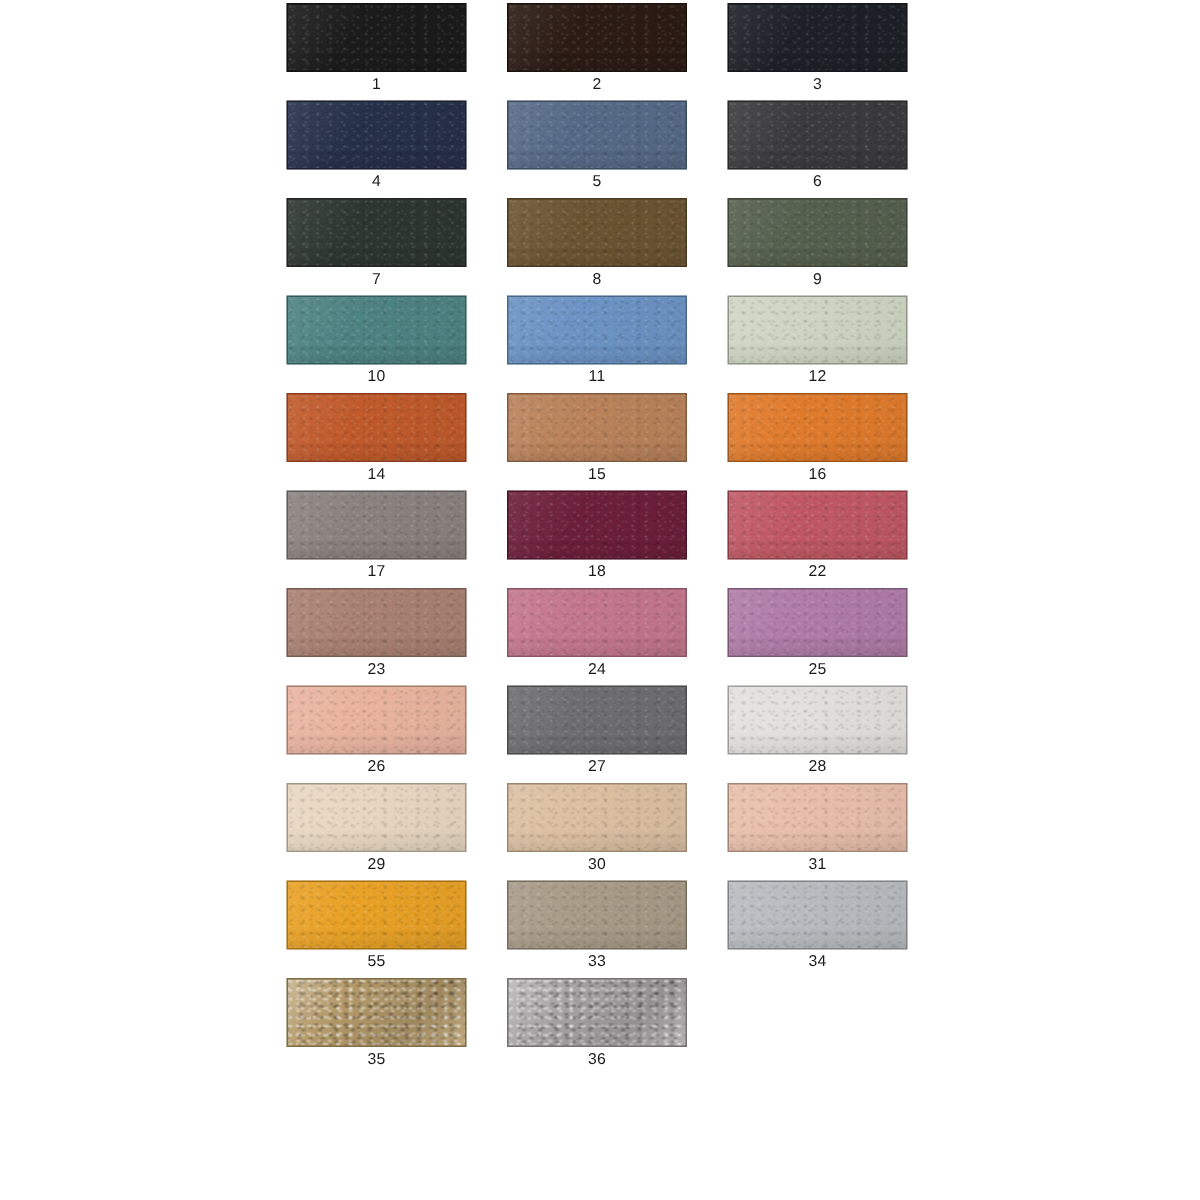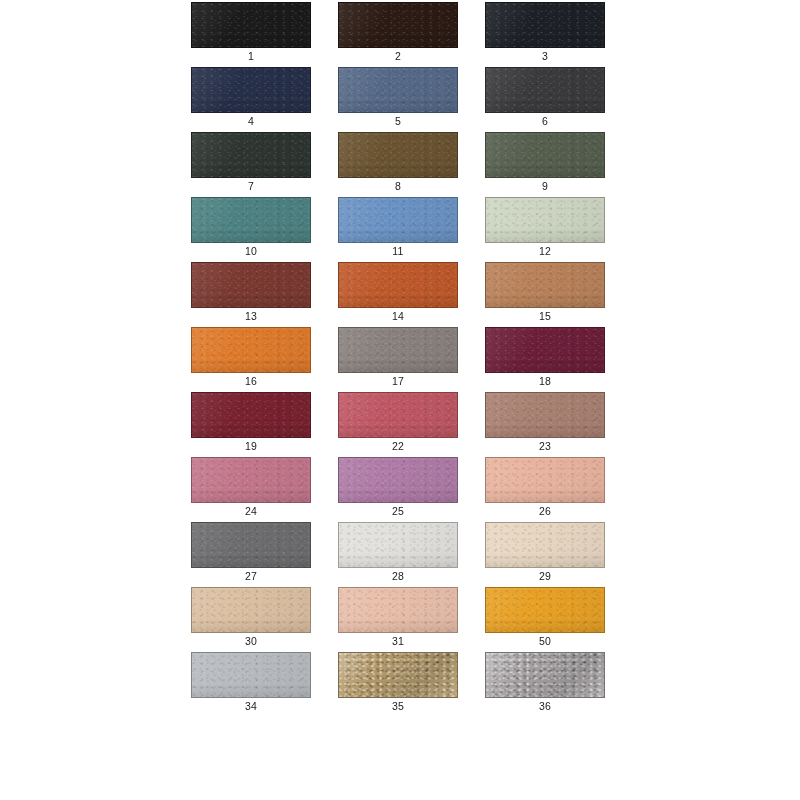--- a/index.html
+++ b/index.html
@@ -179,27 +179,20 @@
         <div class="swatch-label">11</div>
       </div>
       <div class="swatch-cell">
         <div class="swatch-chip" style="background-color: rgb(206, 214, 195);">
           <div class="grain"></div>
           <div class="sheen"></div>
         </div>
         <div class="swatch-label">12</div>
       </div>
       <div class="swatch-cell">
-        <div class="swatch-chip" style="background-color: rgb(123, 58, 50);">
-          <div class="grain"></div>
-          <div class="sheen"></div>
-        </div>
-        <div class="swatch-label">13</div>
-      </div>
-      <div class="swatch-cell">
         <div class="swatch-chip" style="background-color: rgb(192, 90, 43);">
           <div class="grain"></div>
           <div class="sheen"></div>
         </div>
         <div class="swatch-label">14</div>
       </div>
       <div class="swatch-cell">
         <div class="swatch-chip" style="background-color: rgb(185, 130, 90);">
           <div class="grain"></div>
           <div class="sheen"></div>
@@ -221,27 +214,20 @@
         <div class="swatch-label">17</div>
       </div>
       <div class="swatch-cell">
         <div class="swatch-chip" style="background-color: rgb(109, 31, 58);">
           <div class="grain"></div>
           <div class="sheen"></div>
         </div>
         <div class="swatch-label">18</div>
       </div>
       <div class="swatch-cell">
-        <div class="swatch-chip" style="background-color: rgb(122, 34, 48);">
-          <div class="grain"></div>
-          <div class="sheen"></div>
-        </div>
-        <div class="swatch-label">19</div>
-      </div>
-      <div class="swatch-cell">
         <div class="swatch-chip" style="background-color: rgb(192, 88, 100);">
           <div class="grain"></div>
           <div class="sheen"></div>
         </div>
         <div class="swatch-label">22</div>
       </div>
       <div class="swatch-cell">
         <div class="swatch-chip" style="background-color: rgb(169, 129, 114);">
           <div class="grain"></div>
           <div class="sheen"></div>
@@ -302,21 +288,28 @@
           <div class="grain"></div>
           <div class="sheen"></div>
         </div>
         <div class="swatch-label">31</div>
       </div>
       <div class="swatch-cell">
         <div class="swatch-chip" style="background-color: rgb(232, 161, 37);">
           <div class="grain"></div>
           <div class="sheen"></div>
         </div>
-        <div class="swatch-label">50</div>
+        <div class="swatch-label">55</div>
+      </div>
+      <div class="swatch-cell">
+        <div class="swatch-chip" style="background-color: rgb(168, 155, 135);">
+          <div class="grain"></div>
+          <div class="sheen"></div>
+        </div>
+        <div class="swatch-label">33</div>
       </div>
       <div class="swatch-cell">
         <div class="swatch-chip" style="background-color: rgb(184, 188, 192);">
           <div class="grain"></div>
           <div class="sheen"></div>
         </div>
         <div class="swatch-label">34</div>
       </div>
       <div class="swatch-cell">
         <div class="swatch-chip metallic" style="background-color: rgb(180, 154, 106);">

